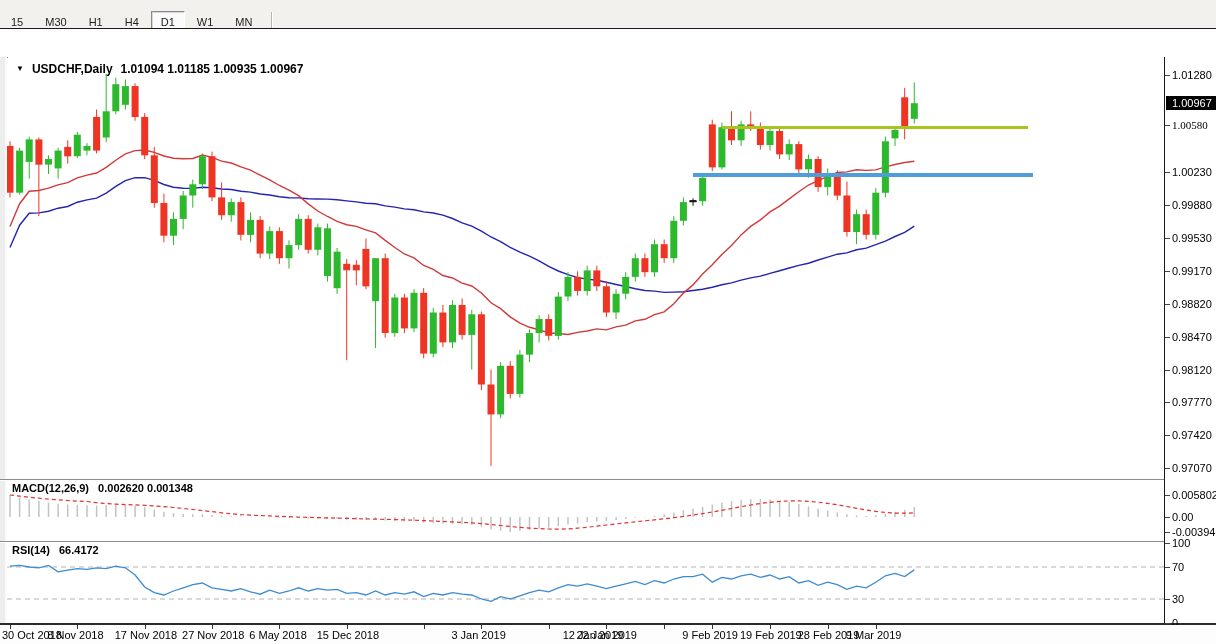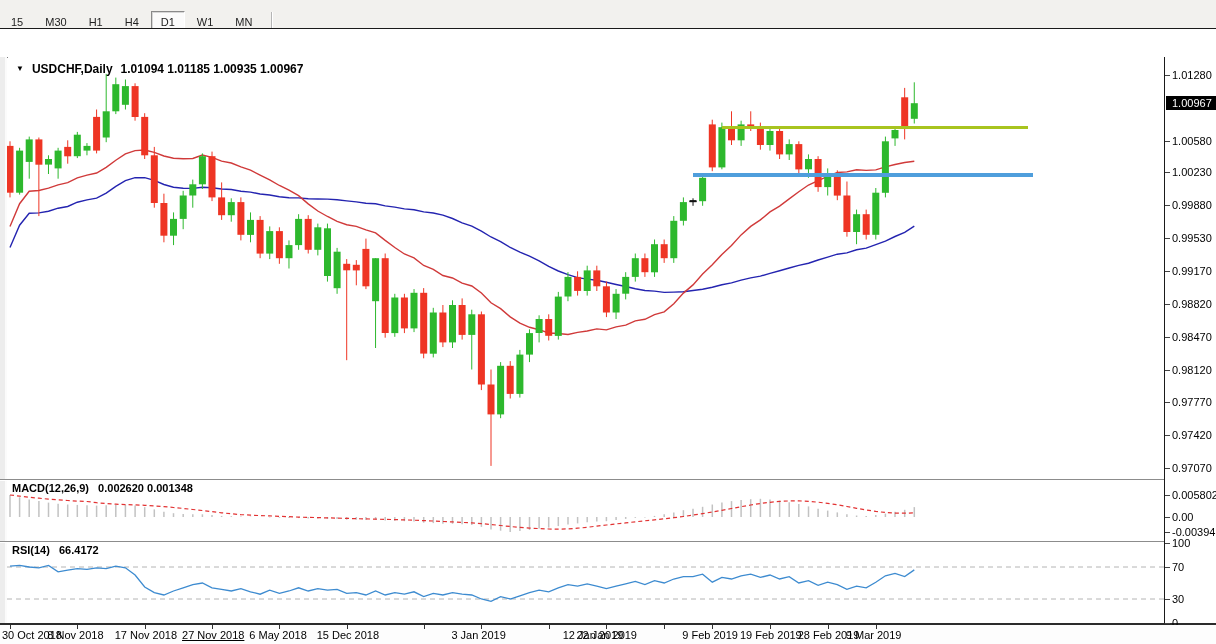--- a/index.html
+++ b/index.html
@@ -566,21 +566,21 @@
     </svg>
   <div class="ind-label" style="top:515px;">
     <span>RSI(14)</span>
     <span class="vals">66.4172</span>
   </div>
 
   <div class="heavy-line" style="top:594px;"></div>
 
   <div class="price-axis" id="axis-col">
       <div class="ax-lbl" style="top: 12px;">1.01280</div>
-      <div class="ax-lbl" style="top: 78px;">1.00580</div>
+      <div class="ax-lbl" style="top: 62px; font-family: Liberation Serif, serif;">1.00580</div>
       <div class="ax-lbl" style="top: 109.138px;">1.00230</div>
       <div class="ax-lbl" style="top: 141.882px;">0.99880</div>
       <div class="ax-lbl" style="top: 174.627px;">0.99530</div>
       <div class="ax-lbl" style="top: 208.307px;">0.99170</div>
       <div class="ax-lbl" style="top: 241.051px;">0.98820</div>
       <div class="ax-lbl" style="top: 273.796px;">0.98470</div>
       <div class="ax-lbl" style="top: 306.54px;">0.98120</div>
       <div class="ax-lbl" style="top: 339.284px;">0.97770</div>
       <div class="ax-lbl" style="top: 372.029px;">0.97420</div>
       <div class="ax-lbl" style="top: 404.773px;">0.97070</div>
@@ -595,21 +595,21 @@
     </div>
 
   <div class="date-axis" id="date-axis">
       <div class="date-tick" style="left: 10px;"></div>
       <div class="date-lbl" style="left: 2px;">30 Oct 2018</div>
       <div class="date-tick" style="left: 77.34px;"></div>
       <div class="date-lbl" style="left: 47.34px;">8 Nov 2018</div>
       <div class="date-tick" style="left: 144.68px;"></div>
       <div class="date-lbl" style="left: 114.68px;">17 Nov 2018</div>
       <div class="date-tick" style="left: 212.02px;"></div>
-      <div class="date-lbl" style="left: 182.02px; text-decoration: underline;">27 Nov 2018</div>
+      <div class="date-lbl" style="left: 182.02px;">27 Nov 2018</div>
       <div class="date-tick" style="left: 279.36px;"></div>
       <div class="date-lbl" style="left: 249.36px;">6 May 2018</div>
       <div class="date-tick" style="left: 346.7px;"></div>
       <div class="date-lbl" style="left: 316.7px;">15 Dec 2018</div>
       <div class="date-tick" style="left: 423.66px;"></div>
       <div class="date-lbl" style="left: 393.66px; margin-top: 18px;">25 Dec 2018</div>
       <div class="date-tick" style="left: 481.38px;"></div>
       <div class="date-lbl" style="left: 451.38px;">3 Jan 2019</div>
       <div class="date-tick" style="left: 548.72px;"></div>
       <div class="date-lbl" style="left: 518.72px; margin-left: 44px;">12 Jan 2019</div>

